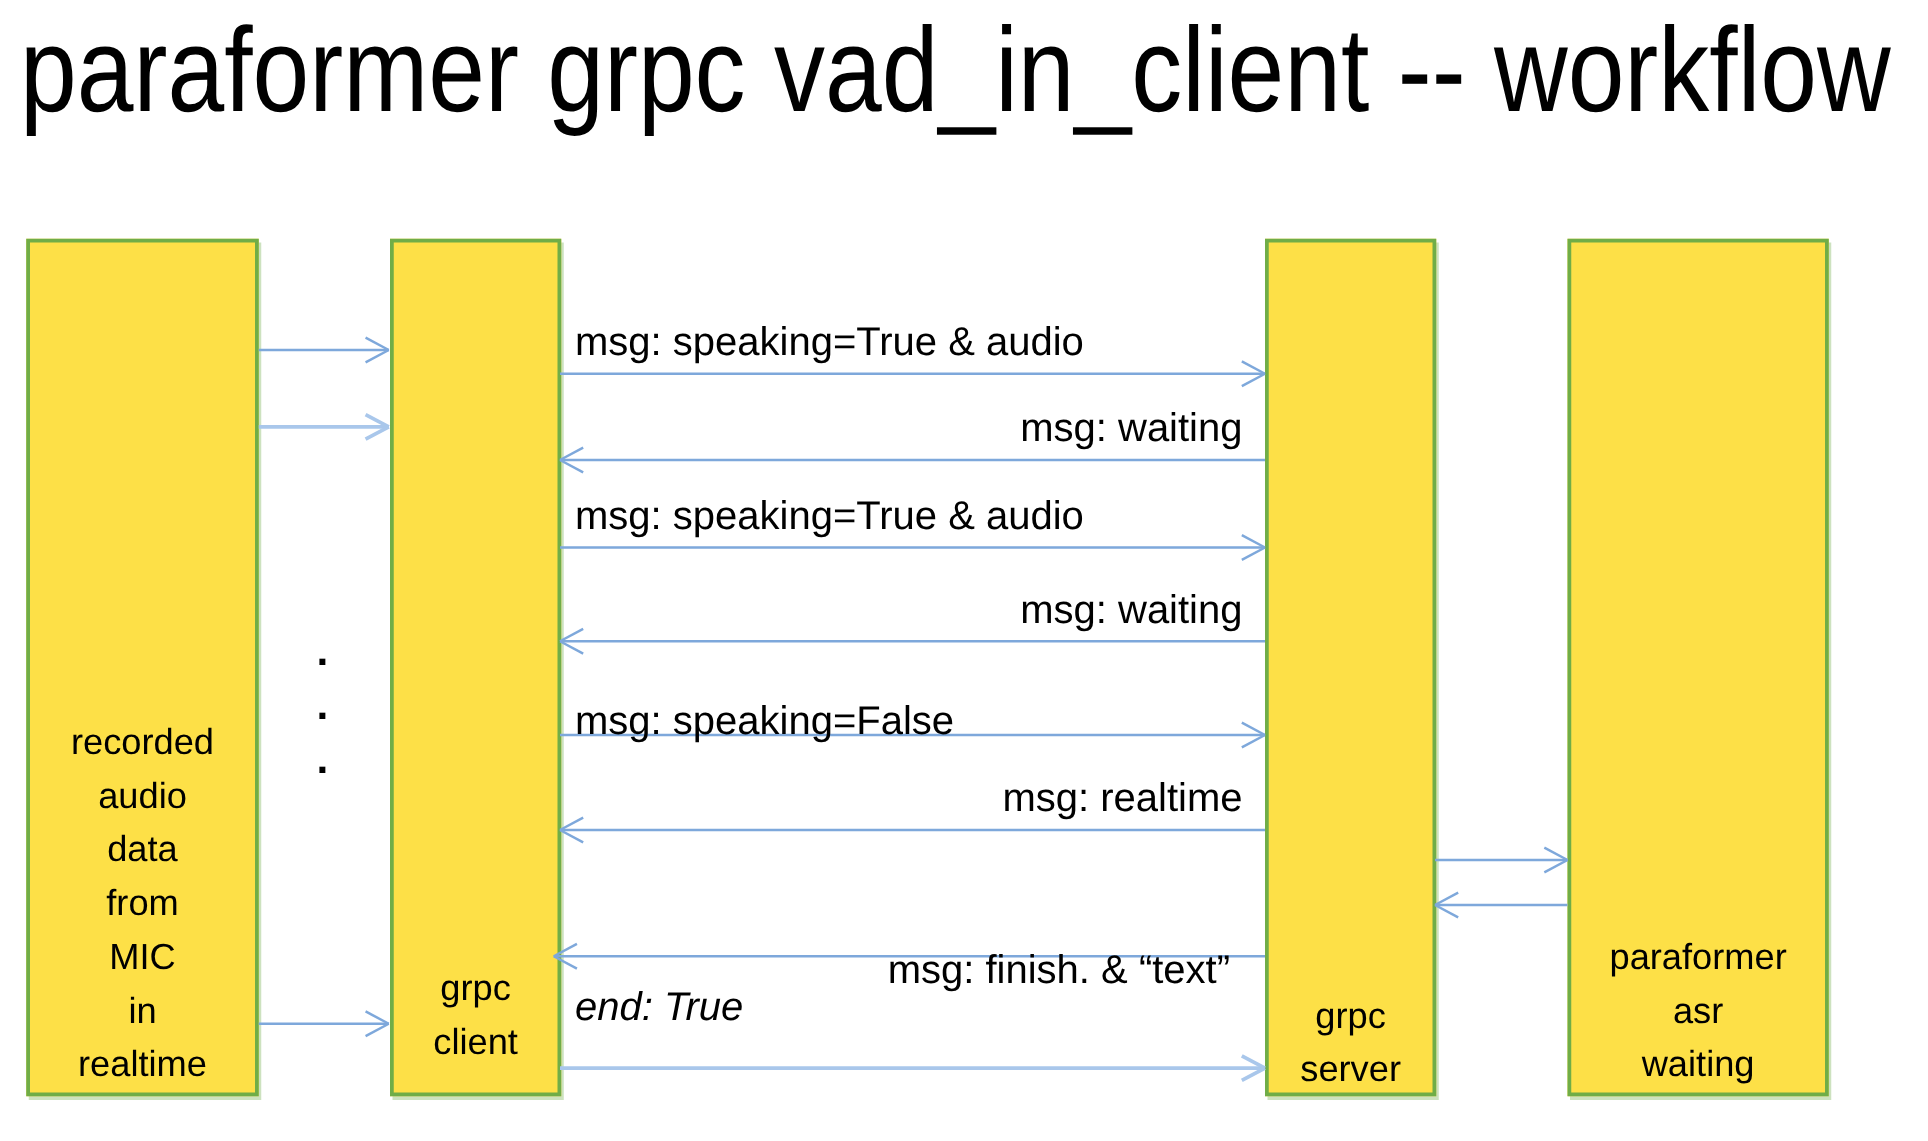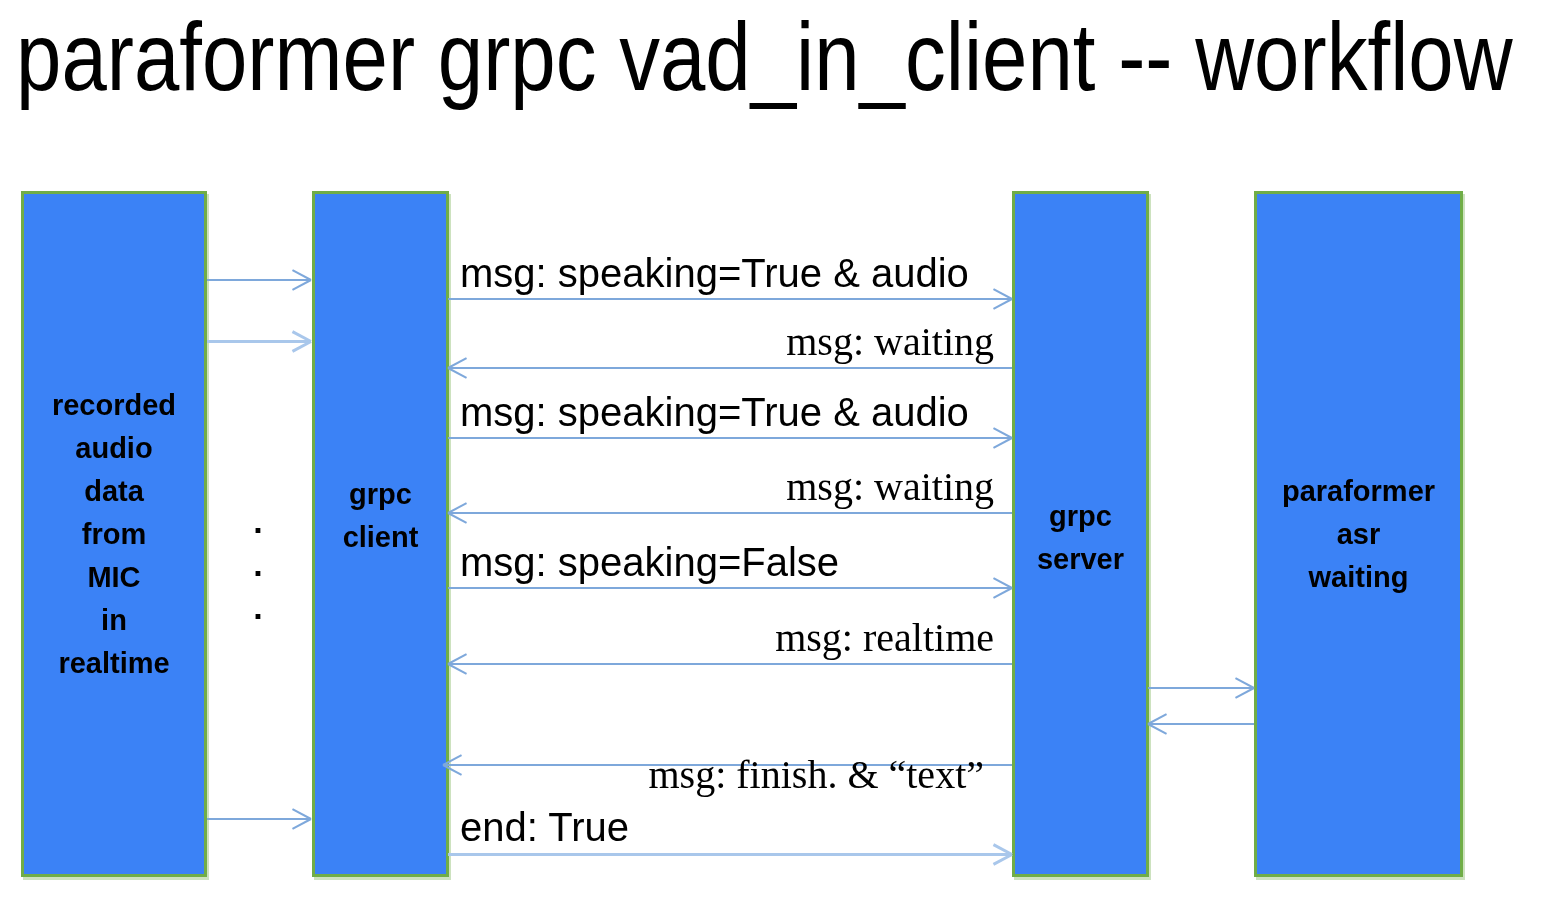--- a/index.html
+++ b/index.html
@@ -29,26 +29,25 @@
     font-weight: 400;
     white-space: nowrap;
     transform: scaleX(0.85);
     transform-origin: left top;
     letter-spacing: 0px;
     color: var(--ink);
   }
   .node {
     position: absolute;
     border: 3px solid var(--green);
-    background: #3b82f6;
+    background: #fde047;
     box-shadow: 2px 3px 0 rgba(112,173,71,0.35);
     display: flex;
-    align-items: center;
+    align-items: flex-end;
     justify-content: center;
-    font-weight: bold;
   }
   .node .node-label {
     font-size: 29px;
     line-height: 43px;
     text-align: center;
     white-space: pre-line;
   }
   #box-mic      { left: 21px;   top: 191px; width: 186px; height: 686px; }
   #box-client   { left: 312px;  top: 191px; width: 137px; height: 686px; }
   #box-server   { left: 1012px; top: 191px; width: 137px; height: 686px; }
@@ -63,27 +62,27 @@
     width: 20px;
     font-size: 34px;
     line-height: 43px;
     text-align: center;
     white-space: pre-line;
     font-weight: 600;
   }
 
   .msg-label {
     position: absolute;
-    font-size: 40px;
+    font-size: 32px;
     line-height: 36px;
     white-space: nowrap;
     color: var(--ink);
   }
   .msg-label.out { left: 460px; }
-  .msg-label.in  { right: 548px; text-align: left; font-family: Liberation Serif, serif; }
+  .msg-label.in  { right: 548px; text-align: left; }
   .msg-label.in.finish { right: 558px; }
 
   .arrow {
     position: absolute;
     height: 2px;
     background: var(--blue);
   }
   .arrow.light { height: 3px; background: var(--blue-light); }
   .arrow::before, .arrow::after {
     content: "";
@@ -154,18 +153,18 @@
   <div class="arrow dir-left" style="left:443px; top:764px; width:569px;"></div>
   <div class="arrow dir-right light" style="left:448px; top:853px; width:564px;"></div>
 
   <div class="arrow dir-right" style="left:1148px; top:687px; width:106px;"></div>
   <div class="arrow dir-left" style="left:1148px; top:723px; width:106px;"></div>
 
   <div class="msg-label out" style="top:255px;">msg: speaking=True &amp; audio</div>
   <div class="msg-label in" style="top:324px;">msg: waiting</div>
   <div class="msg-label out" style="top:394px;">msg: speaking=True &amp; audio</div>
   <div class="msg-label in" style="top:469px;">msg: waiting</div>
-  <div class="msg-label out" style="top:544px;">msg: speaking=False</div>
+  <div class="msg-label out" style="top:558px;">msg: speaking=False</div>
   <div class="msg-label in" style="top:620px;">msg: realtime</div>
   <div class="msg-label in finish" style="top:721px;margin-top:36px;">msg: finish. &amp;  “text”</div>
-  <div class="msg-label out" style="top:809px;">end: True</div>
+  <div class="msg-label out" style="top:787px;font-style:italic;">end: True</div>
 
 </div>
 
 </body></html>

